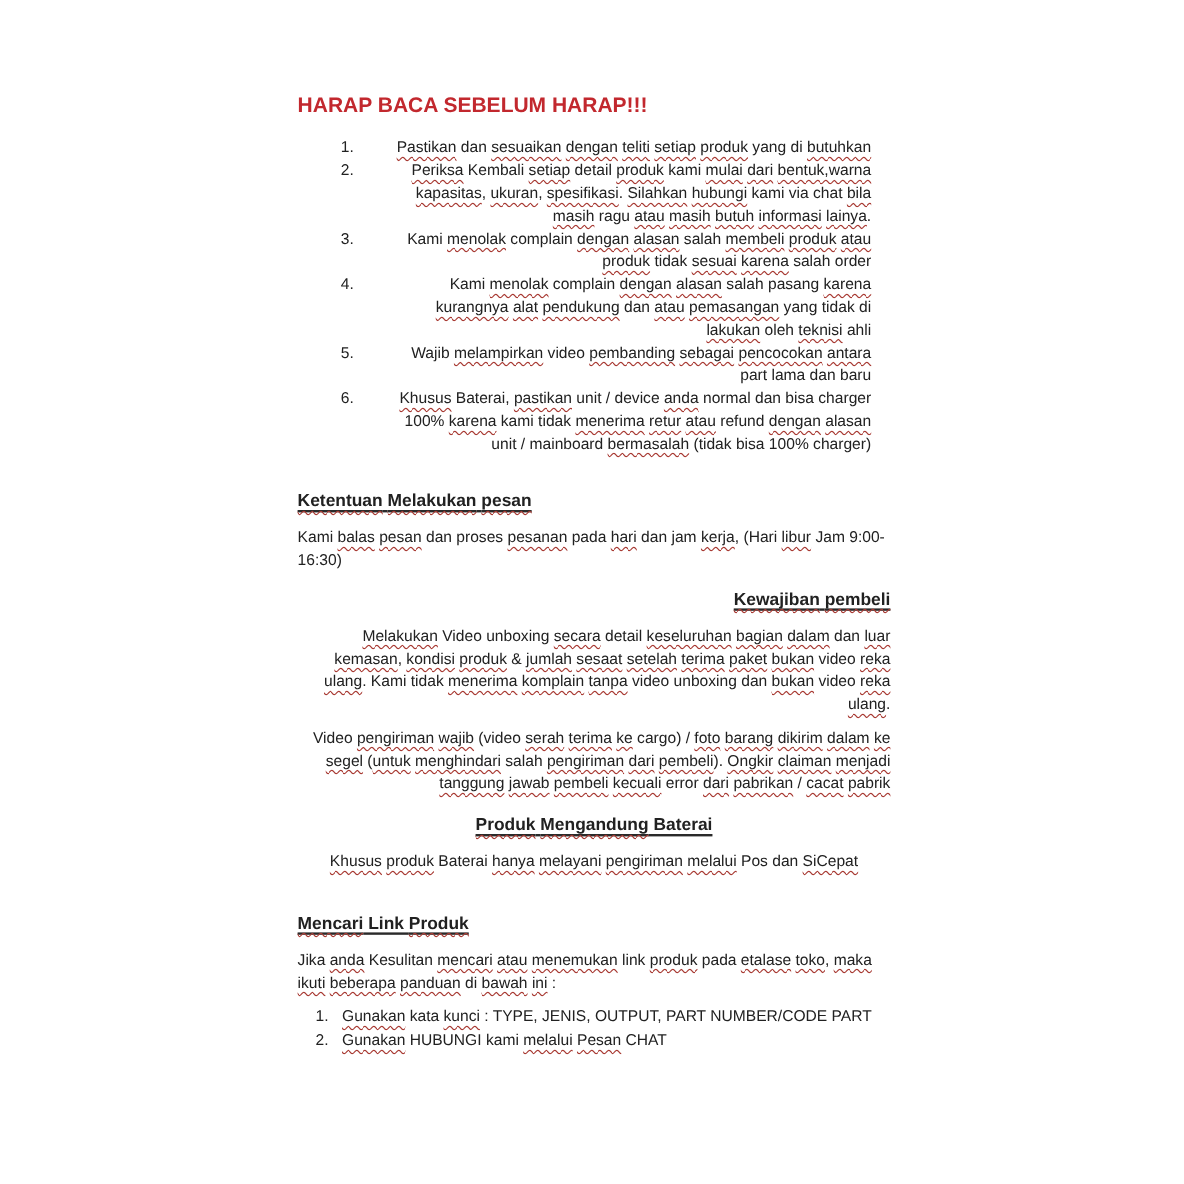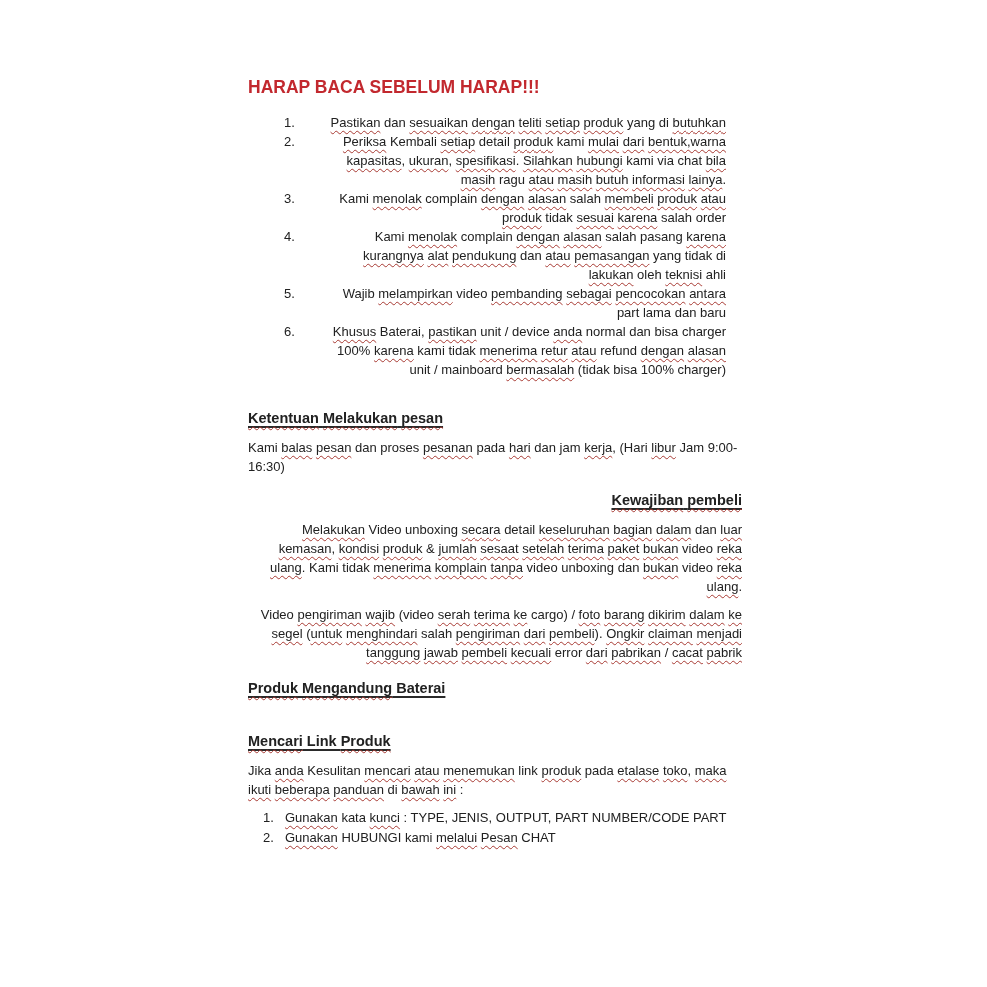--- a/index.html
+++ b/index.html
@@ -48,21 +48,21 @@
     padding-left: 57px;
   }
   ol.rules > li::before {
     content: counter(r) ".";
     position: absolute;
     left: 20px; top: 0;
   }
   section { margin: 0; }
   .s1 { margin-top: 29px; }
   .s2 { margin-top: 14px; text-align: right; }
-  .s3 { margin-top: 16px; }
+  .s3 { margin-top: 16px; text-align: center; }
   .s4 { margin-top: 33px; }
   h3 {
     margin: 0 0 10px;
     font-size: 14.5px; line-height: 20px;
     font-weight: bold;
     color: var(--ink);
     text-decoration-line: underline;
     text-decoration-color: #2a2a2a;
     text-decoration-thickness: 1.5px;
     text-underline-offset: 3px;
@@ -116,20 +116,21 @@
   </section>
 
   <section class="s2">
     <h3><span class="sq">Kewajiban</span> <span class="sq">pembeli</span></h3>
     <p><span class="sq">Melakukan</span> Video unboxing <span class="sq">secara</span> detail <span class="sq">keseluruhan</span> <span class="sq">bagian</span> <span class="sq">dalam</span> dan <span class="sq">luar</span> <span class="sq">kemasan</span>, <span class="sq">kondisi</span> <span class="sq">produk</span> &amp; <span class="sq">jumlah</span> <span class="sq">sesaat</span> <span class="sq">setelah</span> <span class="sq">terima</span> <span class="sq">paket</span> <span class="sq">bukan</span> video <span class="sq">reka</span> <span class="sq">ulang</span>. Kami tidak <span class="sq">menerima</span> <span class="sq">komplain</span> <span class="sq">tanpa</span> video unboxing dan <span class="sq">bukan</span> video <span class="sq">reka</span> <span class="sq">ulang</span>.</p>
     <p>Video <span class="sq">pengiriman</span> <span class="sq">wajib</span> (video <span class="sq">serah</span> <span class="sq">terima</span> <span class="sq">ke</span> cargo) / <span class="sq">foto</span> <span class="sq">barang</span> <span class="sq">dikirim</span> <span class="sq">dalam</span> <span class="sq">ke</span> <span class="sq">segel</span> (<span class="sq">untuk</span> <span class="sq">menghindari</span> salah <span class="sq">pengiriman</span> <span class="sq">dari</span> <span class="sq">pembeli</span>). <span class="sq">Ongkir</span> <span class="sq">claiman</span> <span class="sq">menjadi</span> <span class="sq">tanggung</span> <span class="sq">jawab</span> <span class="sq">pembeli</span> <span class="sq">kecuali</span> error <span class="sq">dari</span> <span class="sq">pabrikan</span> / <span class="sq">cacat</span> <span class="sq">pabrik</span></p>
   </section>
 
   <section class="s3">
     <h3><span class="sq">Produk</span> <span class="sq">Mengandung</span> Baterai</h3>
+    <p><span class="sq">Khusus</span> <span class="sq">produk</span> Baterai <span class="sq">hanya</span> <span class="sq">melayani</span> <span class="sq">pengiriman</span> <span class="sq">melalui</span> Pos dan <span class="sq">SiCepat</span></p>
   </section>
 
   <section class="s4">
     <h3><span class="sq">Mencari</span> Link <span class="sq">Produk</span></h3>
     <p>Jika <span class="sq">anda</span> Kesulitan <span class="sq">mencari</span> <span class="sq">atau</span> <span class="sq">menemukan</span> link <span class="sq">produk</span> pada <span class="sq">etalase</span> <span class="sq">toko</span>, <span class="sq">maka</span> <span class="sq">ikuti</span> <span class="sq">beberapa</span> <span class="sq">panduan</span> di <span class="sq">bawah</span> <span class="sq">ini</span> :</p>
     <ol class="steps">
       <li><span class="sq">Gunakan</span> kata <span class="sq">kunci</span> : TYPE, JENIS, OUTPUT, PART NUMBER/CODE PART</li>
       <li><span class="sq">Gunakan</span> HUBUNGI kami <span class="sq">melalui</span> <span class="sq">Pesan</span> CHAT</li>
     </ol>
   </section>

